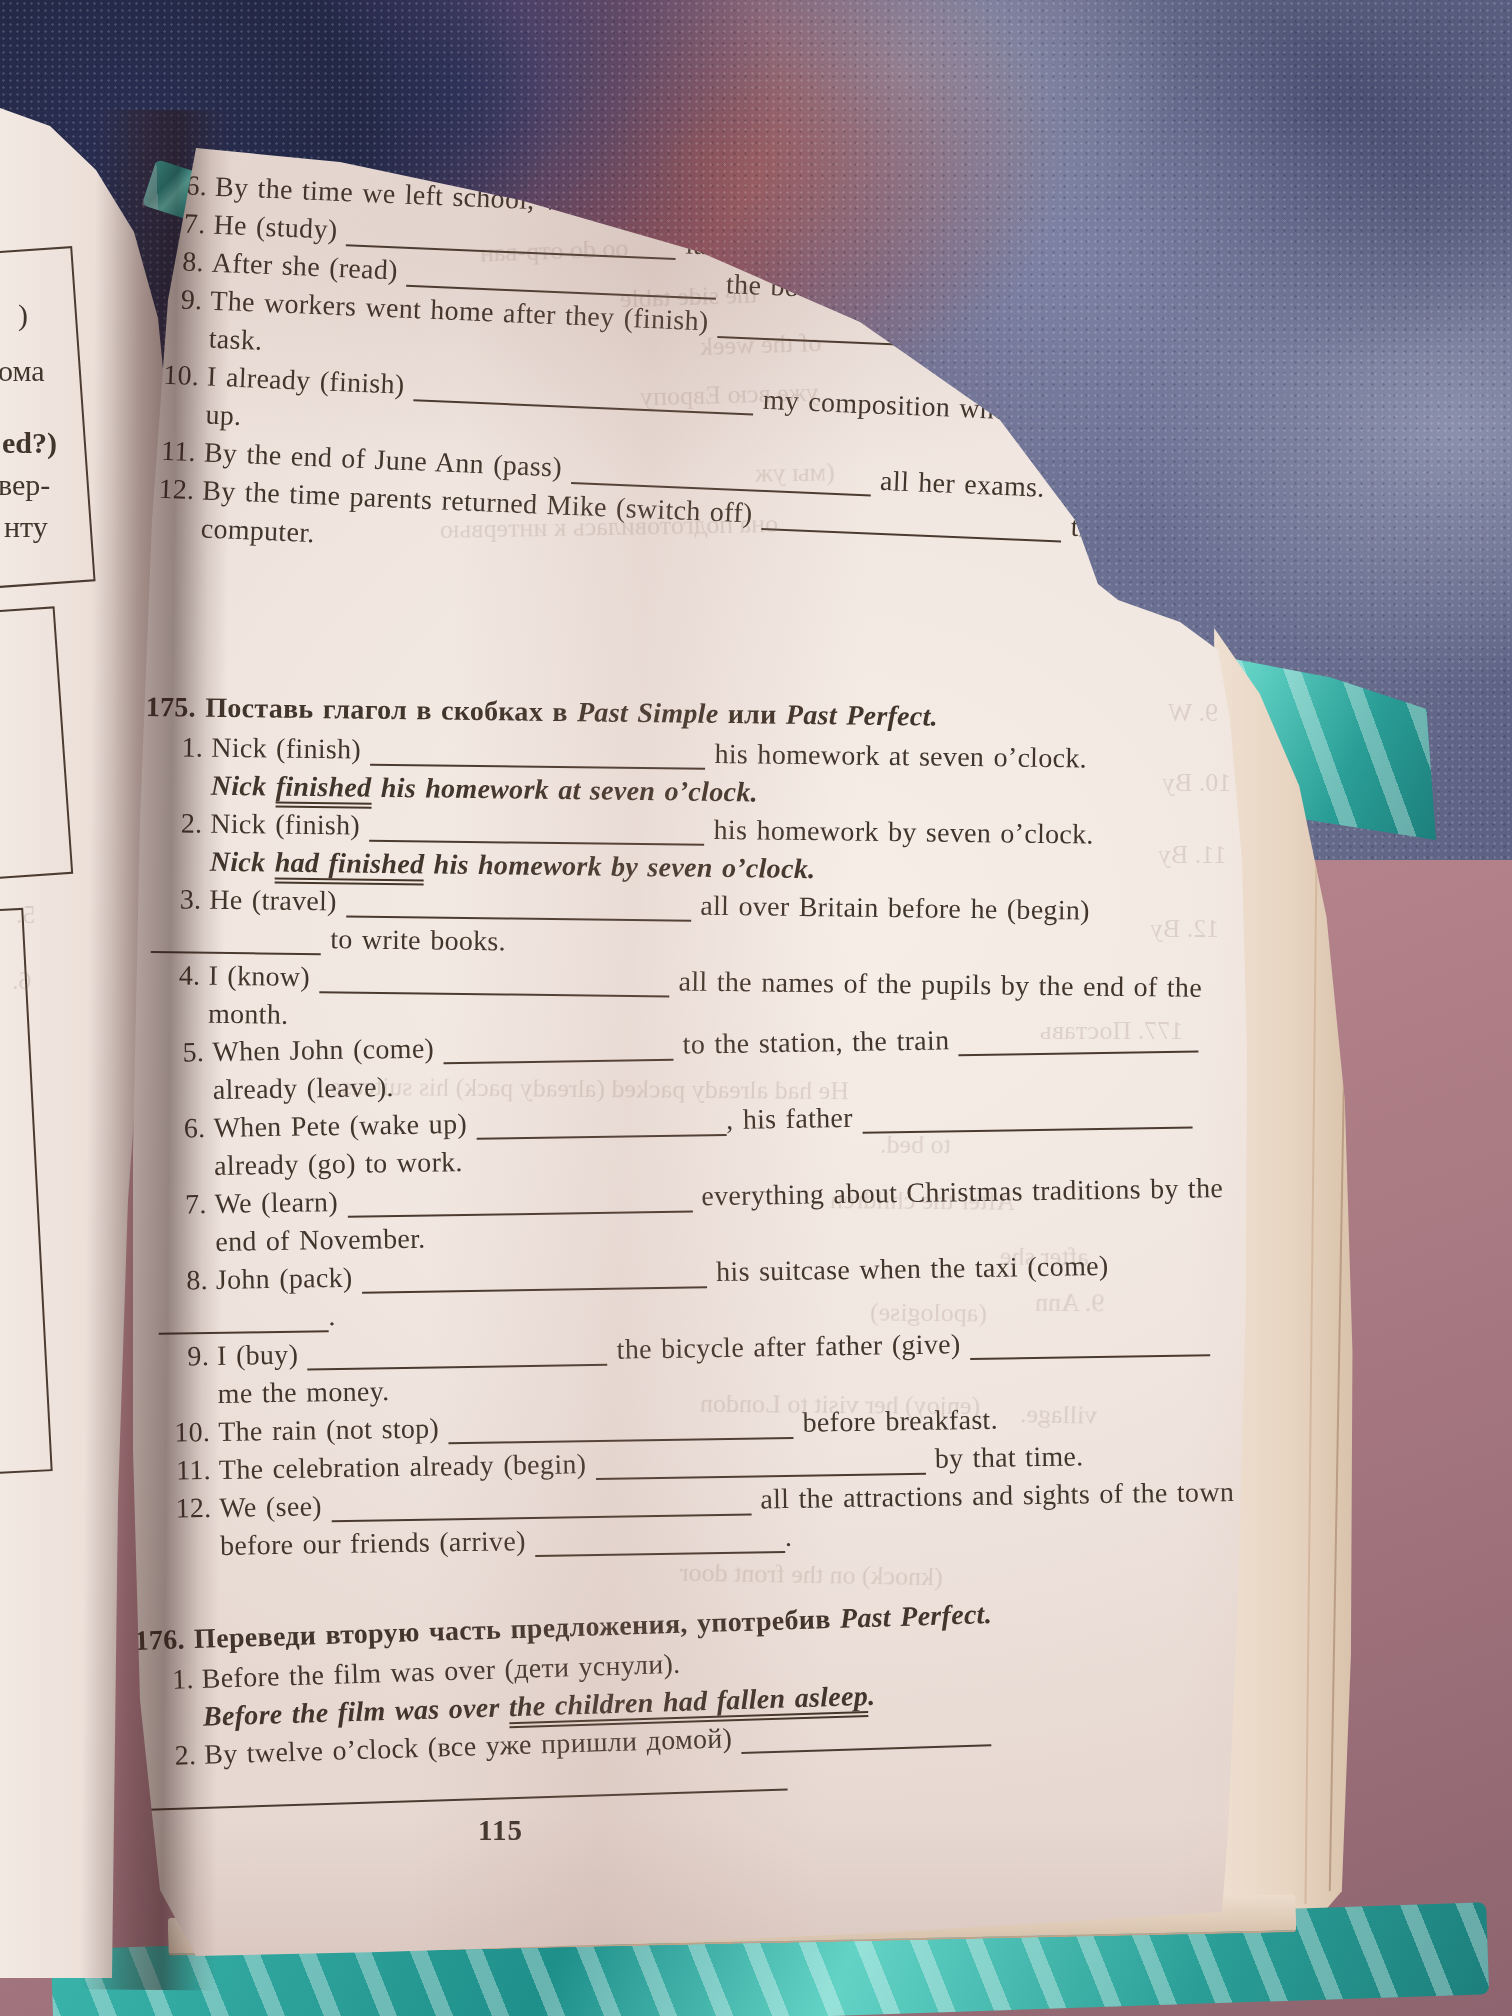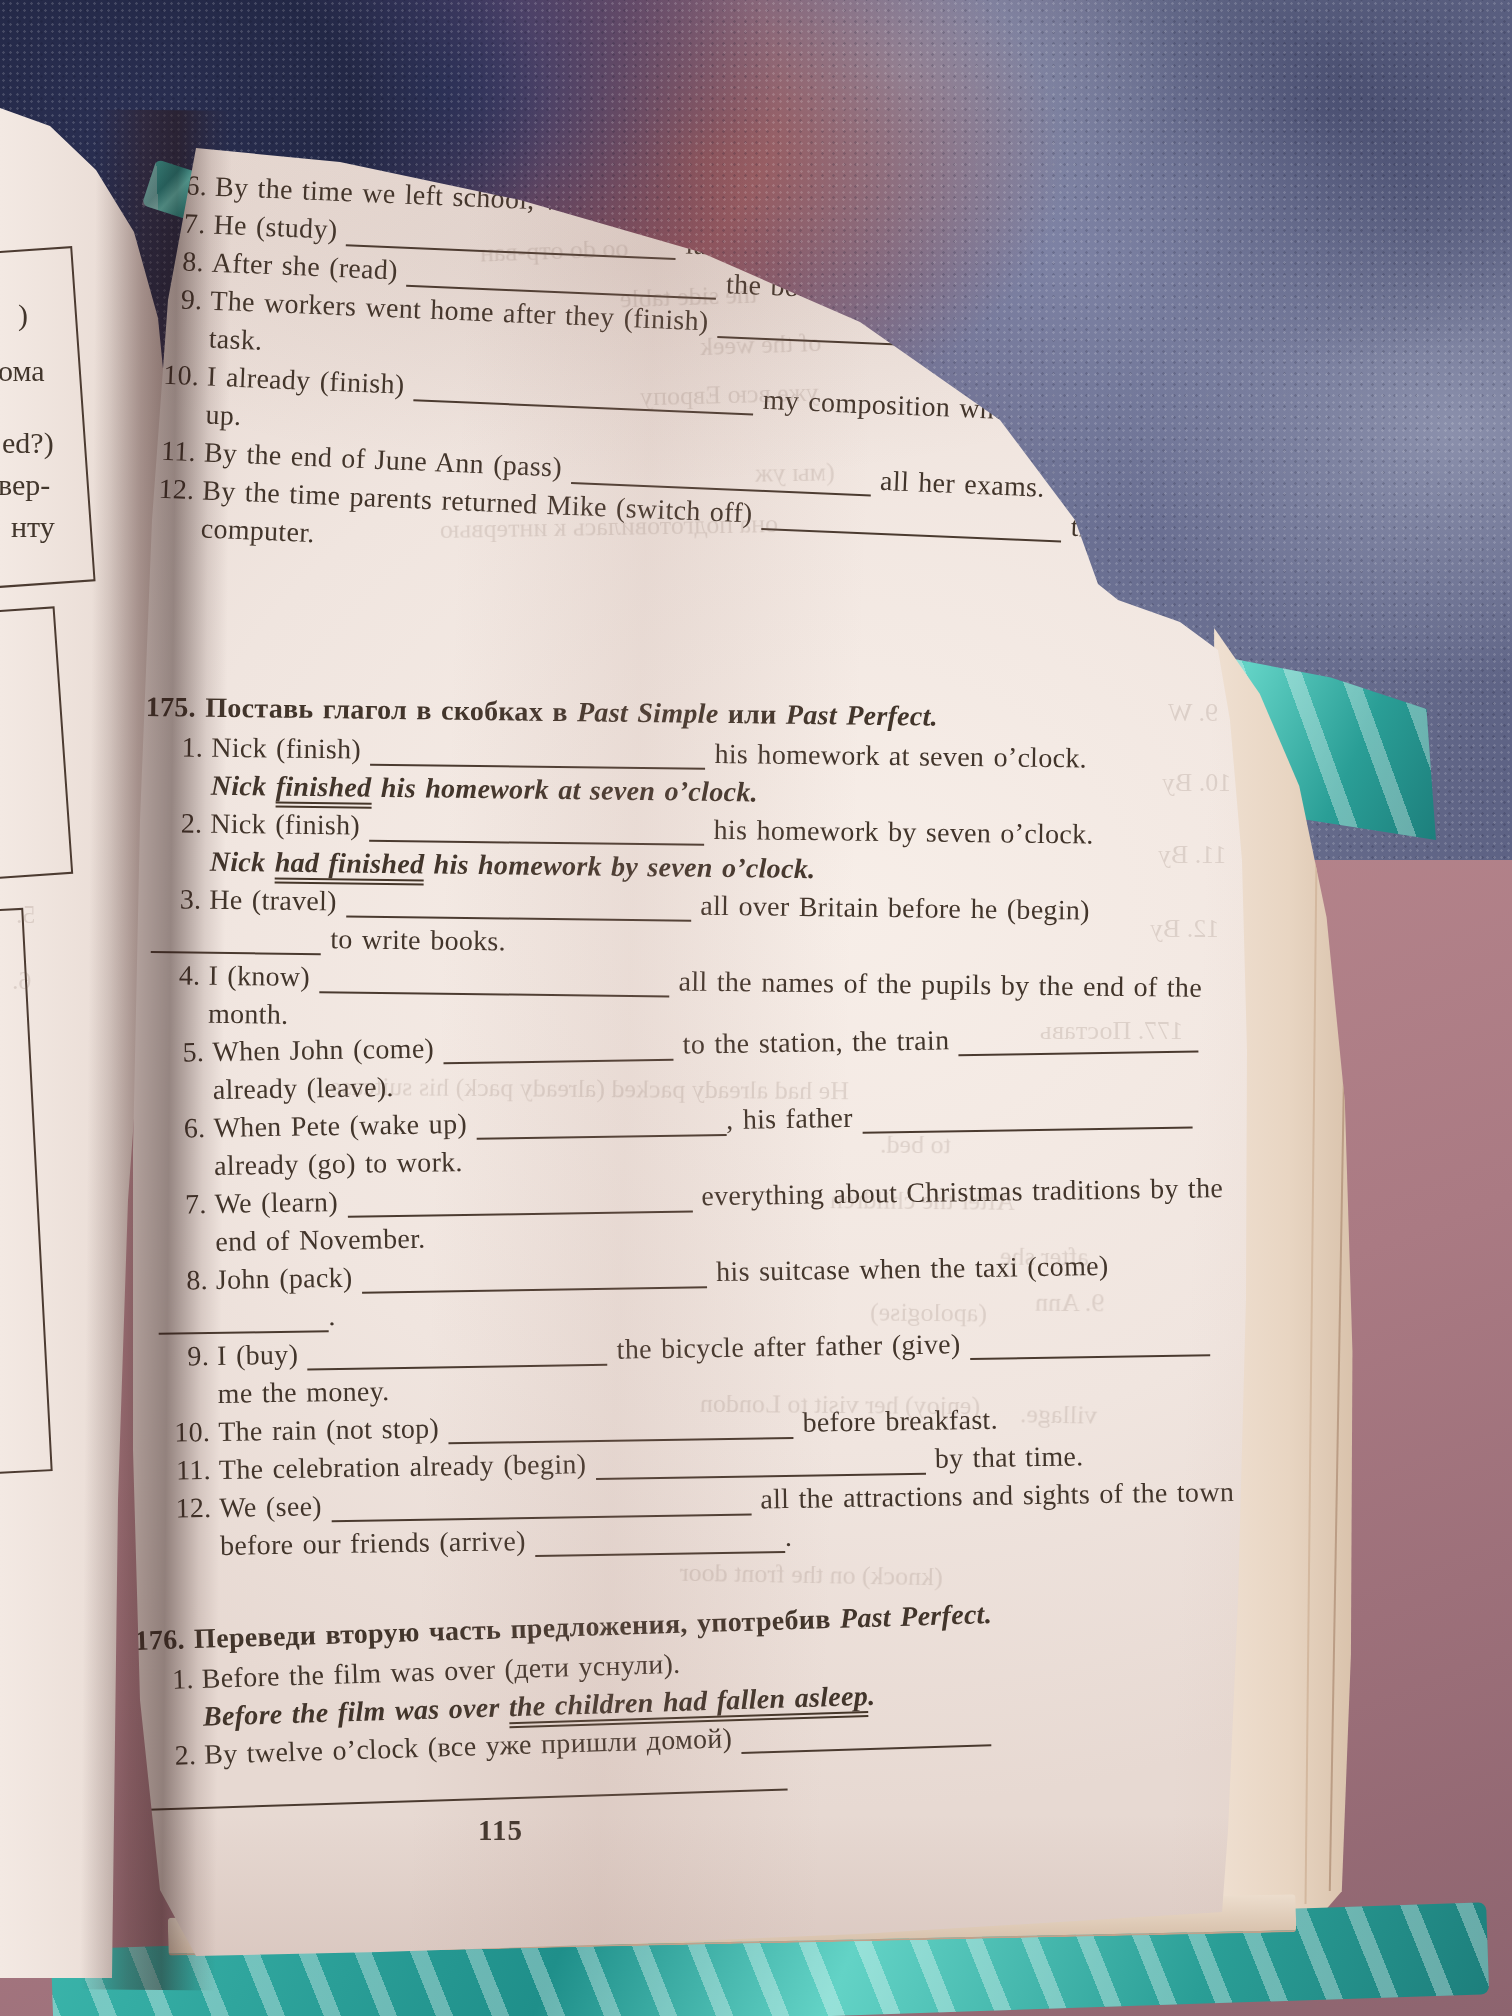--- a/index.html
+++ b/index.html
@@ -42,22 +42,22 @@
     background:linear-gradient(#ecddcd,#d9c3ae);border-bottom:2px solid #bfa28c;border-radius:4px;}
   
   .leftpage{position:absolute;left:0;top:0;width:200px;height:2016px;
     clip-path:polygon(0 108px,50px 126px,96px 170px,134px 232px,158px 318px,170px 440px,176px 620px,150px 900px,128px 1200px,118px 1500px,112px 1978px,0 1978px);
     background:linear-gradient(90deg,#f3e9e3 0%,#eaddd6 55%,#cdb8b1 85%,#b89d97 100%);}
   .lbox{position:absolute;border:2.5px solid #4c3b31;background:transparent;}
   .lbox1{left:-42px;top:250px;width:122px;height:332px;transform:rotate(-4deg);}
   .lbox2{left:-52px;top:610px;width:112px;height:264px;transform:rotate(-4deg);}
   .lbox3{left:-58px;top:910px;width:92px;height:560px;transform:rotate(-3deg);}
   .lfrag{position:absolute;font-size:30px;color:#42362c;white-space:nowrap;}
-  .lf0{left:18px;top:298px;} .lf1{left:-2px;top:354px;} .lf2{left:2px;top:426px;}
-  .lf3{left:-2px;top:468px;} .lf4{left:11px;top:510px;}
+  .lf0{left:18px;top:298px;} .lf1{left:-2px;top:354px;} .lf2{left:2px;top:426px;font-weight:bold;}
+  .lf3{left:-2px;top:468px;} .lf4{left:4px;top:510px;}
   
   .page{position:absolute;left:0;top:0;width:1512px;height:2016px;
     clip-path:polygon(196px 148px,340px 162px,520px 200px,700px 252px,860px 322px,1000px 420px,1075px 520px,1098px 584px,1118px 600px,1180px 622px,1218px 650px,1230px 720px,1242px 860px,1247px 1050px,1246px 1300px,1238px 1600px,1228px 1830px,1222px 1912px,1060px 1922px,860px 1934px,620px 1944px,380px 1952px,196px 1956px,160px 1890px,140px 1700px,133px 1450px,133px 1150px,140px 820px,152px 520px,168px 300px);
     background:radial-gradient(1100px 900px at 55% 45%,#f7eee8 0%,#f0e5df 60%,#e7d9d2 100%);
     filter:drop-shadow(0 -10px 18px rgba(20,15,40,.38));}
   .page::after{content:"";position:absolute;inset:0;pointer-events:none;
     background:linear-gradient(92deg,rgba(190,150,142,.42) 0%,rgba(244,236,230,0) 10%,rgba(244,236,230,0) 30%,rgba(168,132,122,.15) 42%,rgba(244,236,230,0) 56%,rgba(244,236,230,0) 78%,rgba(196,166,150,.28) 97%),
       radial-gradient(900px 320px at 640px 260px,rgba(120,80,70,.10),rgba(120,80,70,0) 70%),
       linear-gradient(180deg,rgba(150,110,100,.20) 0%,rgba(150,110,100,0) 7%,rgba(150,110,100,0) 90%,rgba(150,110,100,.22) 100%);}
   .spine-shadow{position:absolute;left:88px;top:110px;width:136px;height:1880px;pointer-events:none;

